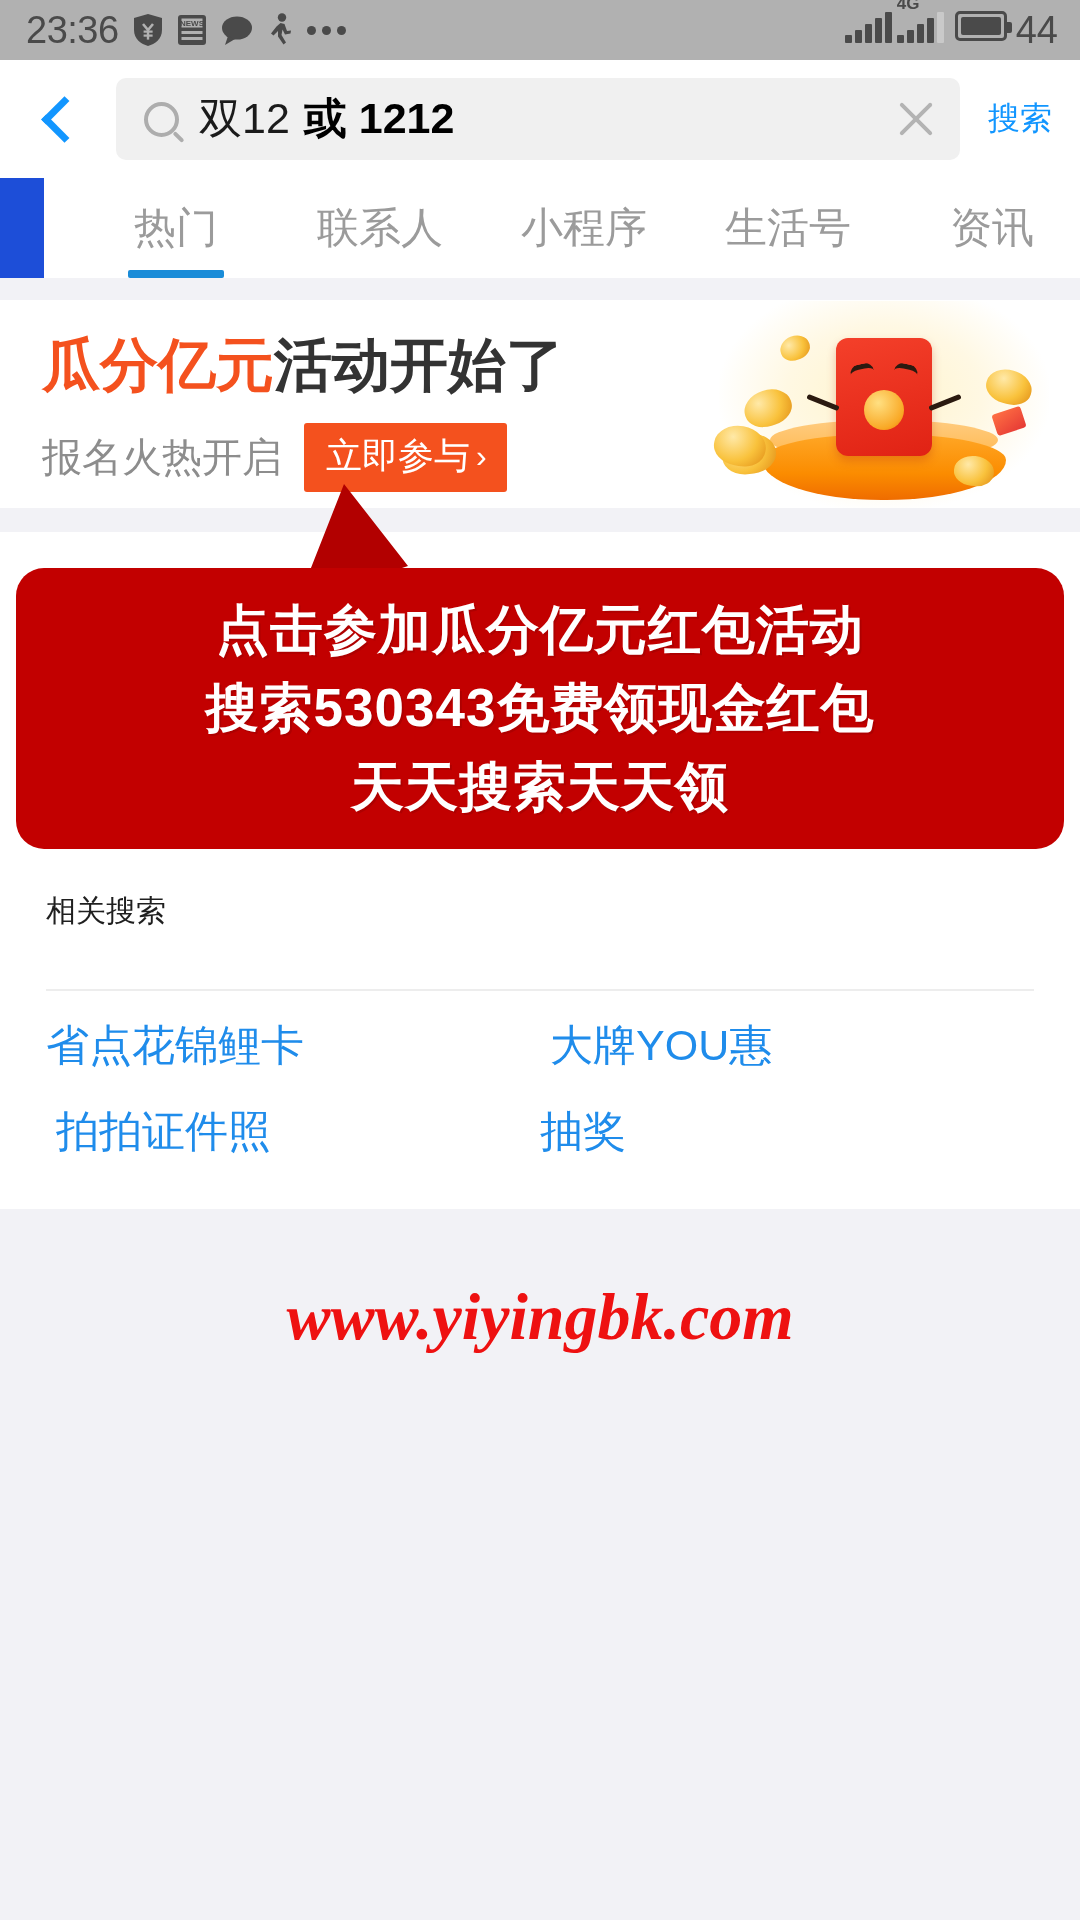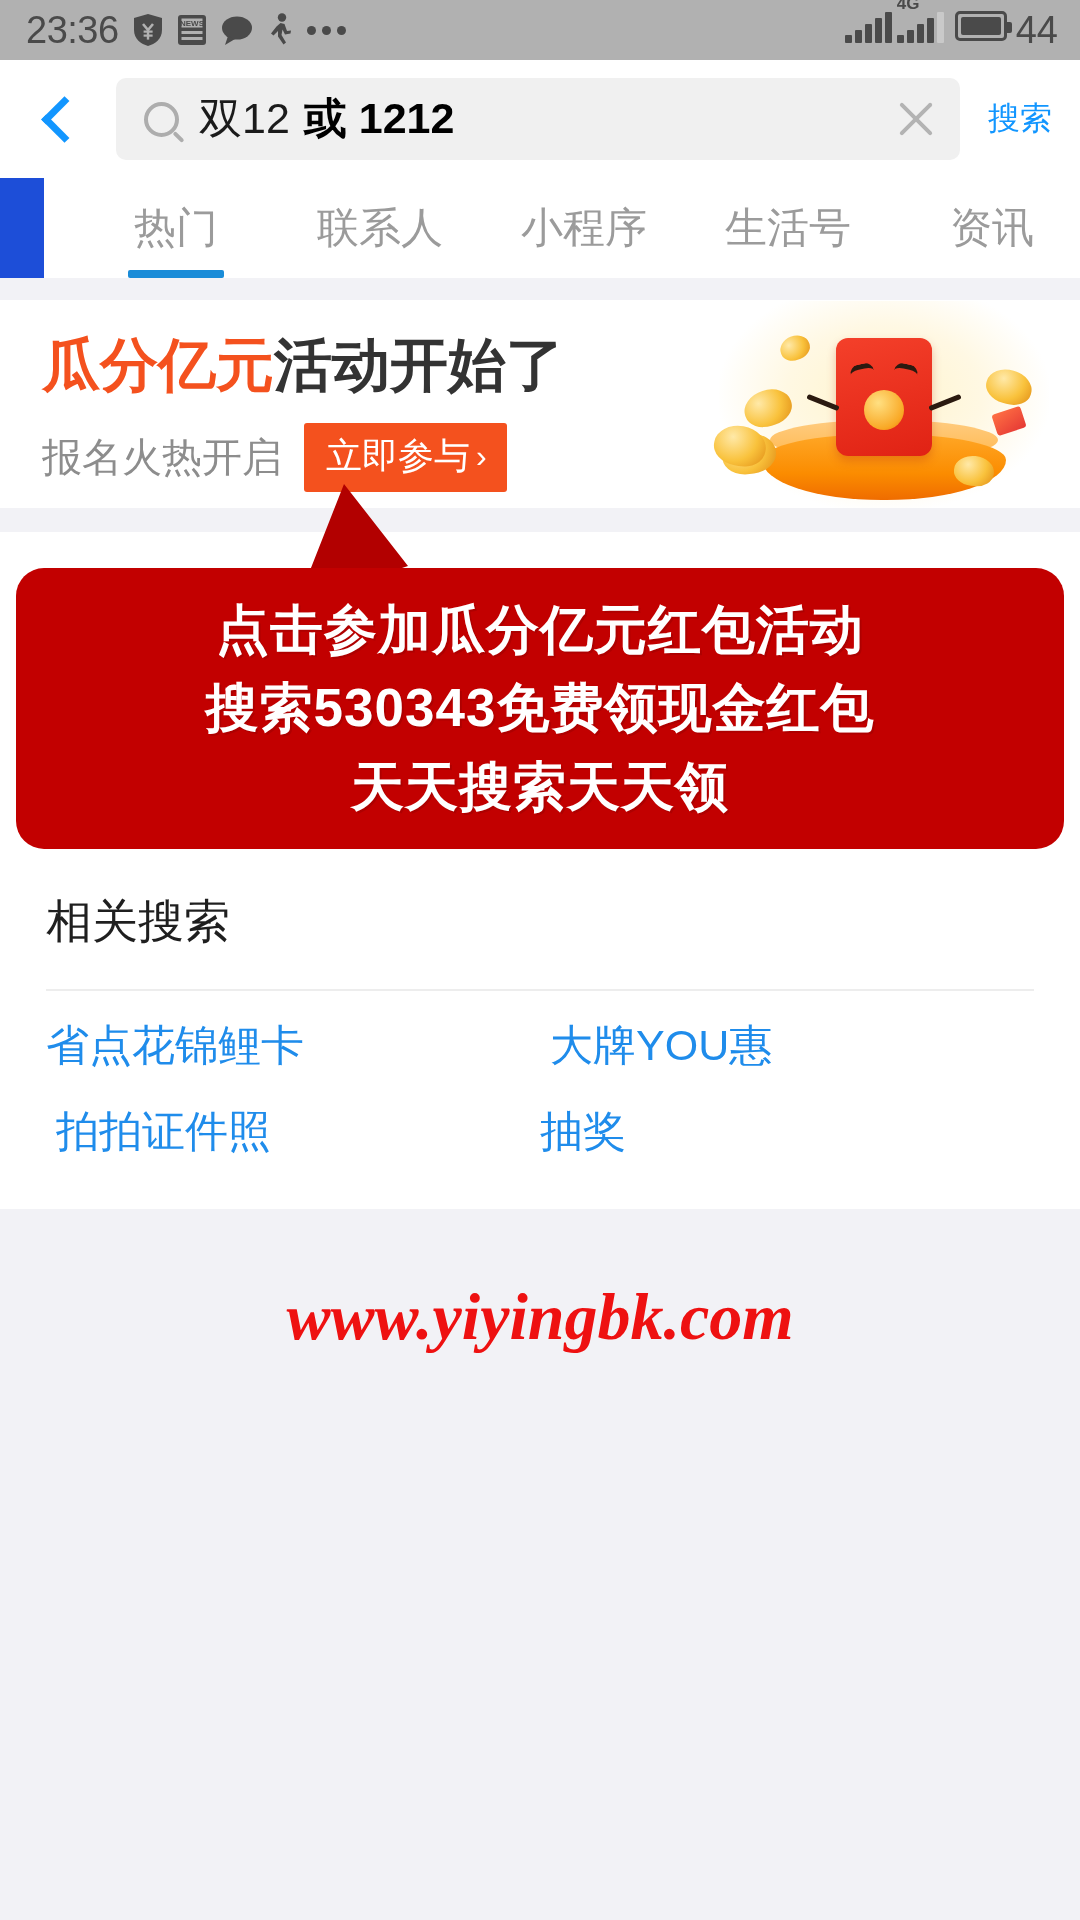--- a/index.html
+++ b/index.html
@@ -248,21 +248,21 @@
     text-shadow: 2px 2px 0 rgba(0,0,0,0.10);
   }
 
   
   .related {
     position: absolute; left: 0; top: 849px; width: 1080px; height: 360px;
     background: #ffffff;
   }
   .rel-head {
     position: absolute; left: 46px; top: 42px;
-    font-size: 46px; color: #1f1f1f; font-weight: 500; text-align: center;
+    font-size: 30px; color: #1f1f1f; font-weight: 500; text-align: center;
   }
   .rel-divider {
     position: absolute; left: 46px; top: 140px; width: 988px; height: 2px;
     background: #ededed;
   }
   .rel-grid {
     position: absolute; left: 46px; top: 168px; width: 988px;
     display: grid; grid-template-columns: 1fr 1fr;
     row-gap: 28px;
   }

